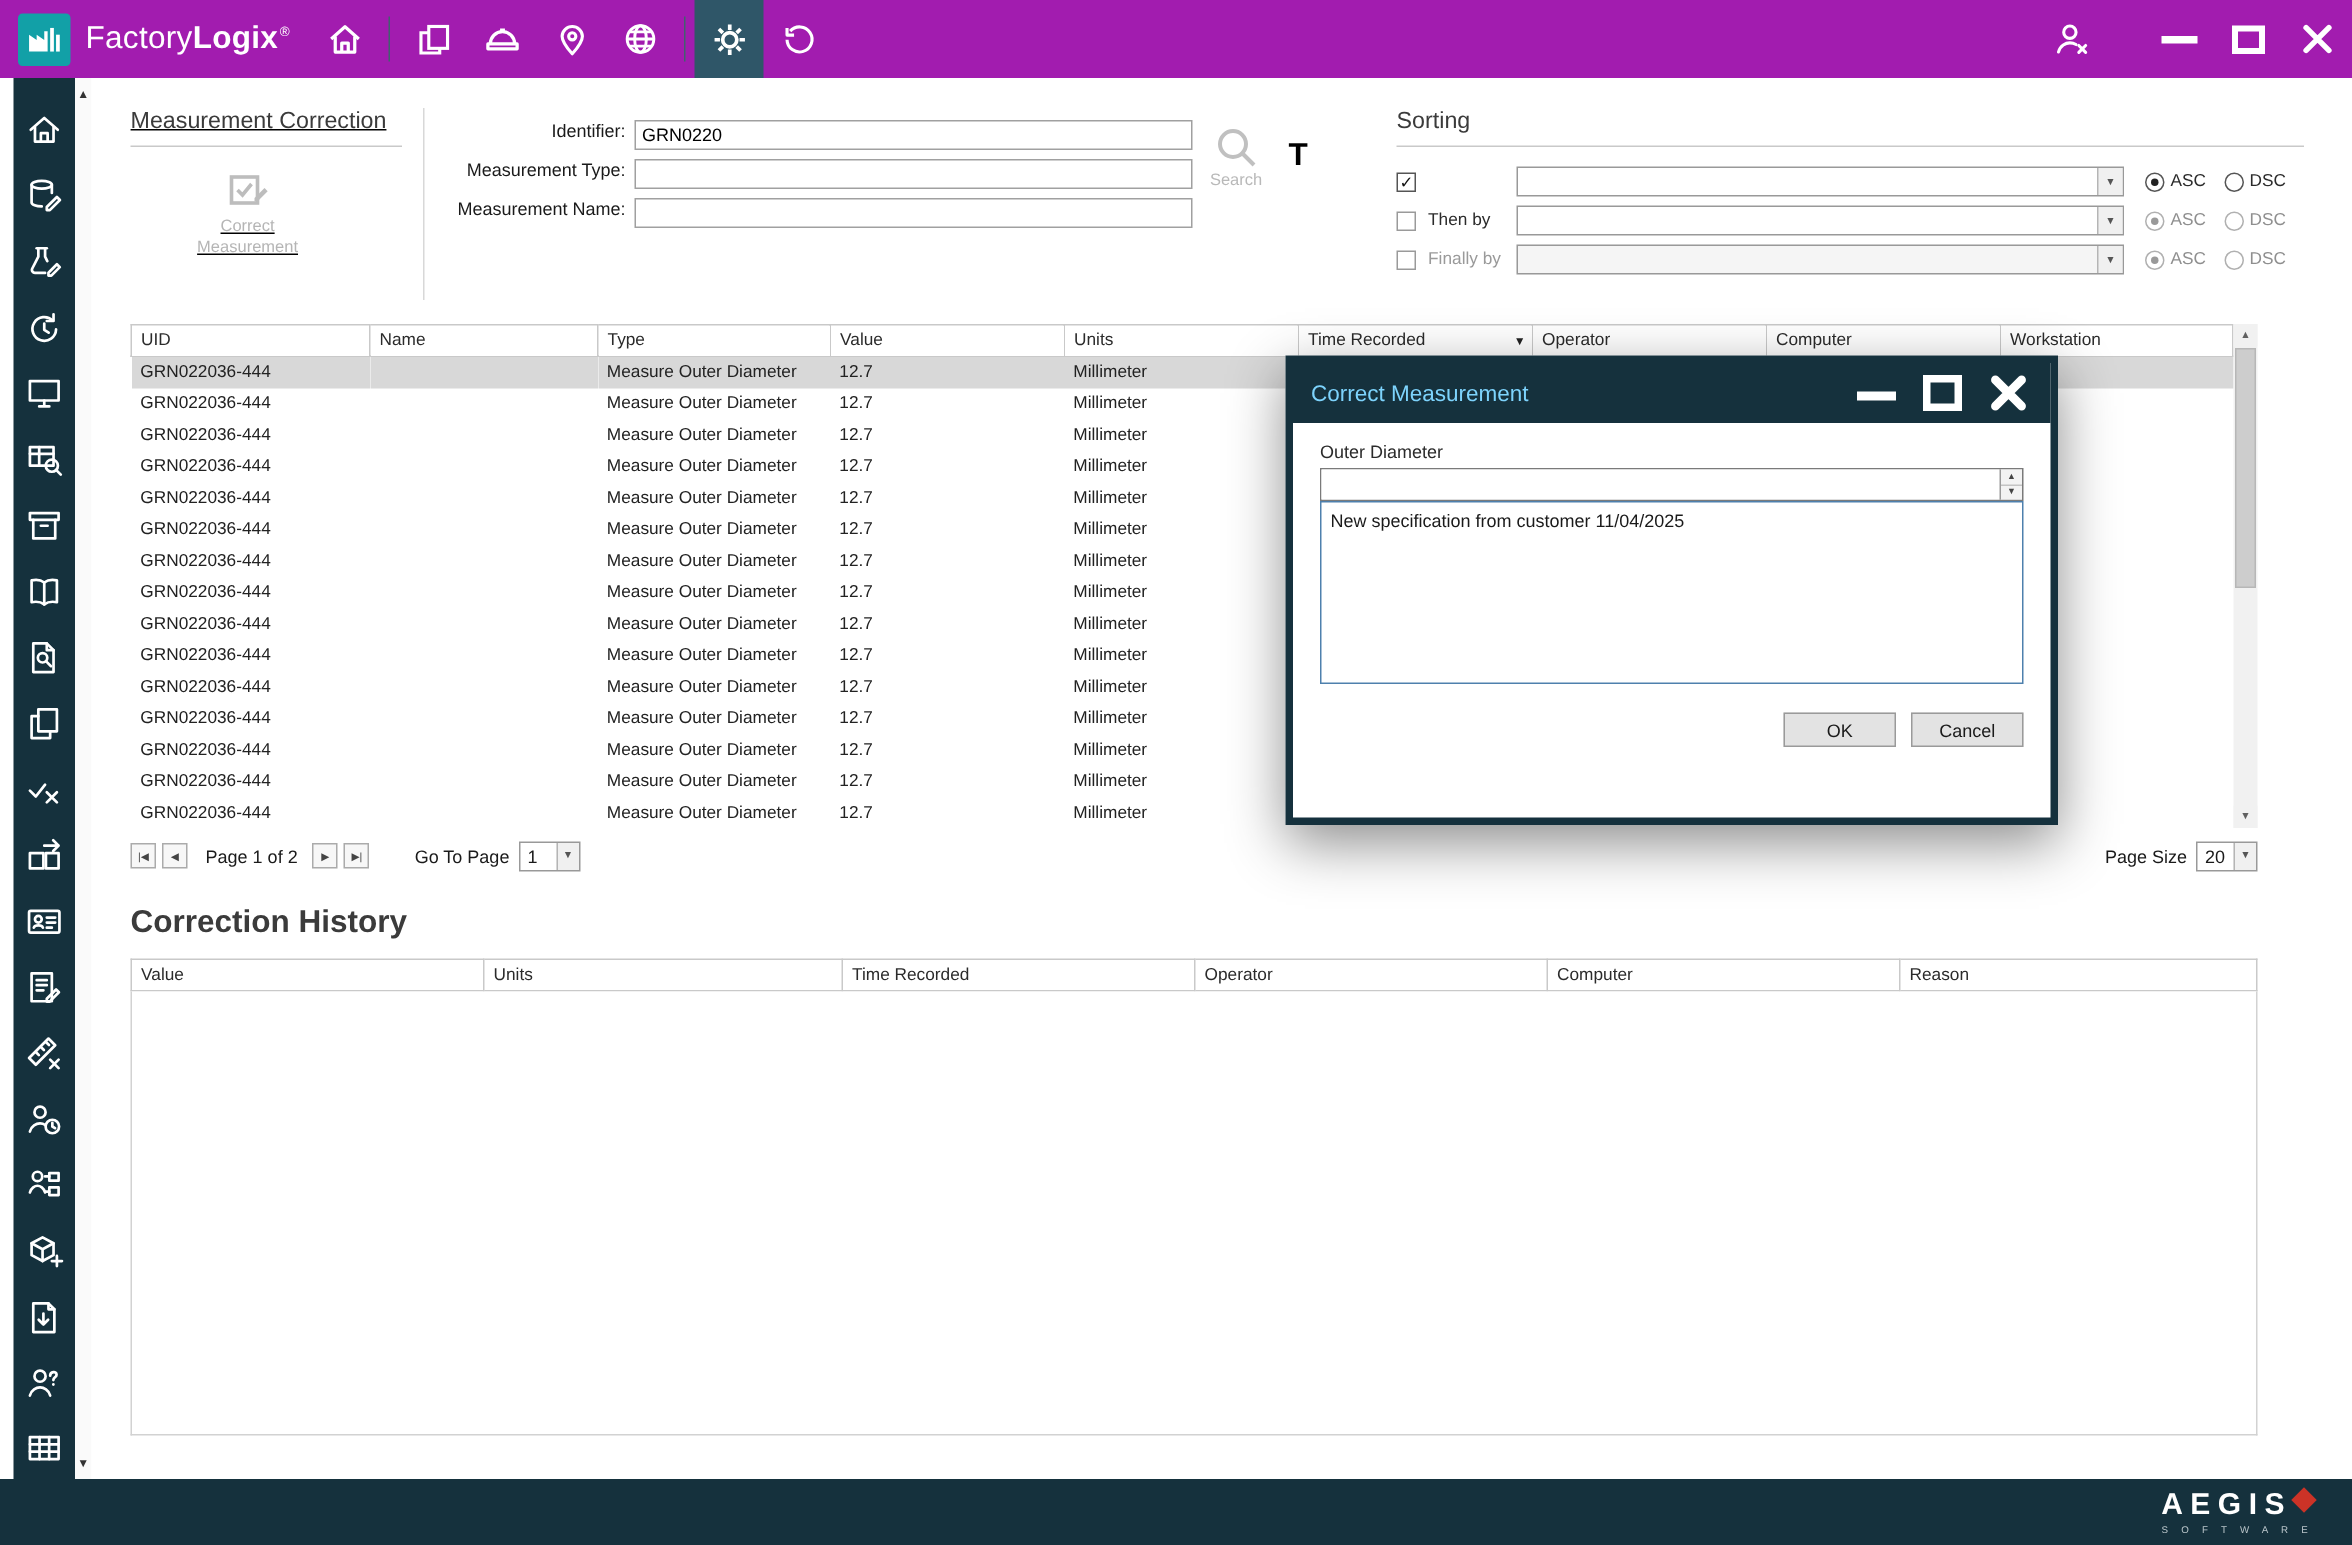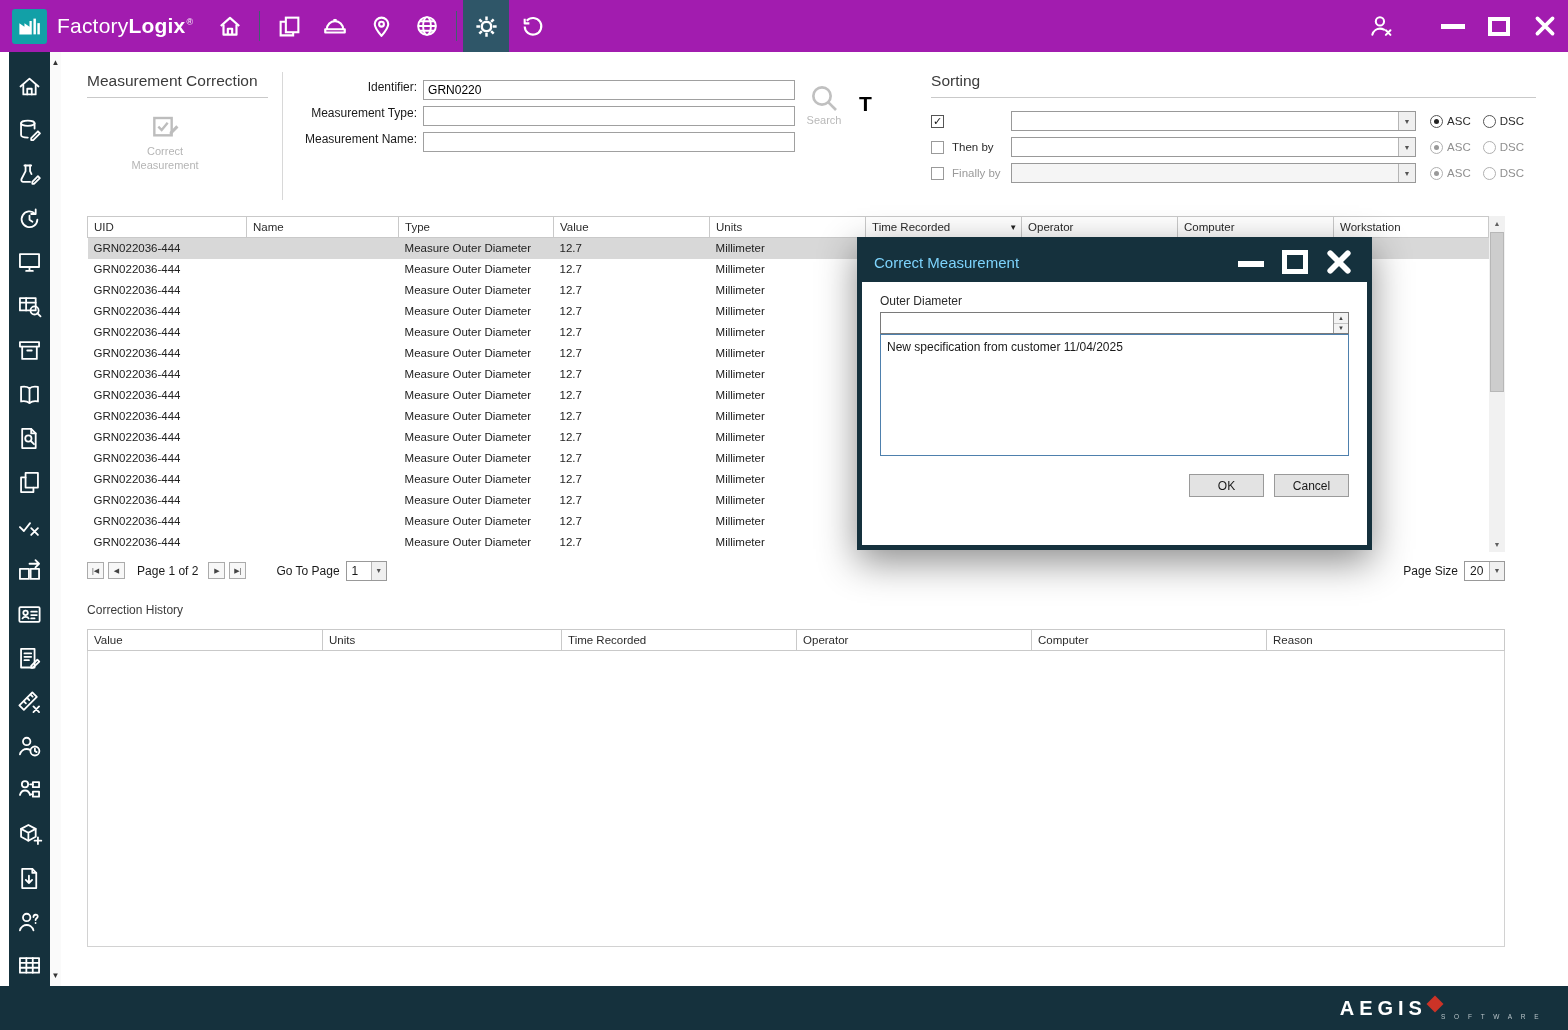--- a/index.html
+++ b/index.html
@@ -28,21 +28,21 @@
   .sidebar { width:62px; background:#15313d; padding-top:12px; display:flex; flex-direction:column; align-items:center; overflow:hidden; }
   .sb-item { height:44px; width:62px; display:flex; align-items:center; justify-content:center; cursor:pointer; flex:0 0 auto; }
   .side-scroll { width:17px; background:#fafafa; display:flex; flex-direction:column; justify-content:space-between; align-items:center; padding:6px 0; font-size:8px; color:#333; }
   .side-scroll span { cursor:pointer; }
 
   
   .content { flex:1; background:#fff; padding:20px 32px 0 26px; position:relative; }
   h2.sec { font-size:15.5px; font-weight:400; color:#3b3b3b; padding-bottom:7px; border-bottom:1px solid #c9c9c9; }
 
   .top-row { display:flex; align-items:flex-start; }
-  .mc-section { width:196px; padding-right:14px; border-right:1px solid #d8d8d8; min-height:128px; }
+  .mc-section { width:196px; padding-right:14px; border-right:1px solid #d8d8d8; min-height:128px;text-decoration:underline; }
   .correct-btn { margin:12px 0 0 26px; width:104px; text-align:center; cursor:pointer; }
   .correct-btn .lbl { font-size:11px; color:#b5b5b5; line-height:1.3; margin-top:2px; }
 
   .filters-section { width:612px; margin-left:16px; }
   .filters-body { display:flex; margin-top:8px; }
   .filter-rows { width:502px; }
   .filter-row { display:flex; margin-bottom:6px; }
   .filter-row label { width:118px; text-align:right; margin-right:6px; font-size:12px; color:#1a1a1a; }
   .filter-row input { width:372px; height:20px; border:1px solid #a0a0a0; font-size:12px; padding:0 4px; font-family:"Liberation Sans",sans-serif; }
   .search-col { display:flex; align-items:flex-start; margin-top:2px; }
@@ -85,28 +85,28 @@
   .pg-btn { width:17px; height:17px; border:1px solid #ababab; background:#f7f7f7; display:flex; align-items:center; justify-content:center; font-size:7px; color:#444; margin-right:4px; cursor:pointer; }
   .pg-text { margin:0 10px 0 8px; }
   .goto-lbl { margin:0 6px 0 26px; }
   .mini-dd { height:20px; border:1px solid #999; background:#fff; display:flex; cursor:pointer; }
   .mini-dd .v { font-size:12px; padding:2px 5px; color:#1a1a1a; min-width:24px; }
   .mini-dd .a { width:15px; border-left:1px solid #b5b5b5; background:#f0f0f0; display:flex; align-items:center; justify-content:center; font-size:7px; color:#555; }
   .pager .right { margin-left:auto; display:flex; align-items:center; }
   .pager .right .lbl { margin-right:6px; }
 
   
-  .hist-title { margin-top:22px; font-size:12px; font-weight:400; color:#3b3b3b; }
+  .hist-title { margin-top:22px; font-size:21px; font-weight:700; color:#3b3b3b; }
   table.history { border-collapse:collapse; table-layout:fixed; width:1418px; margin-top:12px; }
   table.history th { height:21px; border:1px solid #c9c9c9; font-size:11.5px; font-weight:400; color:#2b2b2b; text-align:left; padding:0 6px; background:#fff; }
   .hist-body { width:1418px; height:296px; border:1px solid #d2d2d2; border-top:none; background:#fff; }
 
   
   .footer { height:44px; background:#15313d; display:flex; align-items:center; justify-content:flex-end; padding-right:26px; }
-  .aegis { display:flex; flex-direction:row; align-items:flex-end; }
+  .aegis { display:flex; flex-direction:column; align-items:flex-end; }
   .aegis-row { display:flex; align-items:center; }
   .aegis-txt { color:#fff; font-size:20px; font-weight:700; letter-spacing:5px; }
   .aegis-diamond { width:12px; height:12px; background:#cc3327; transform:rotate(45deg); margin:-8px 0 0 2px; }
   .aegis-sub { color:#b9c4c9; font-size:6.5px; letter-spacing:3.5px; margin-top:2px; }
 
   
   .dialog { position:absolute; left:857px; top:237px; width:515px; height:313px; border:5px solid #15313d; background:#fff; z-index:50; box-shadow:0 12px 36px rgba(0,0,0,.45); }
   .dlg-titlebar { height:40px; background:#15313d; display:flex; align-items:center; color:#7dd3fc; padding:0 6px 0 12px; }
   .dlg-title { font-size:15px; font-weight:400; }
   .dlg-btns { margin-left:auto; display:flex; align-items:center; }

